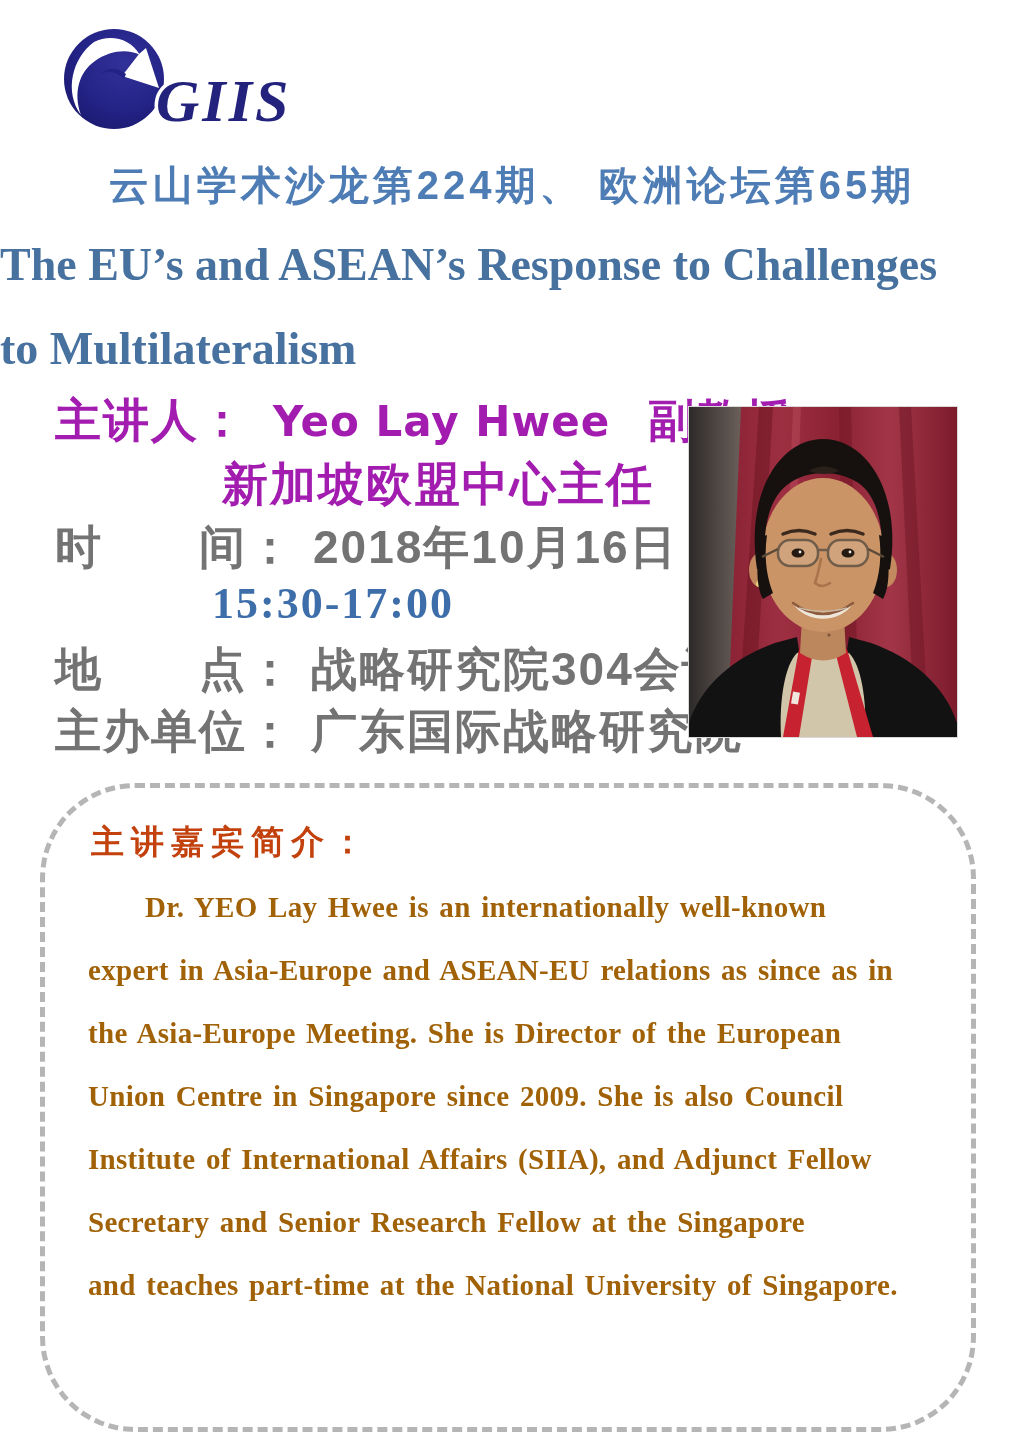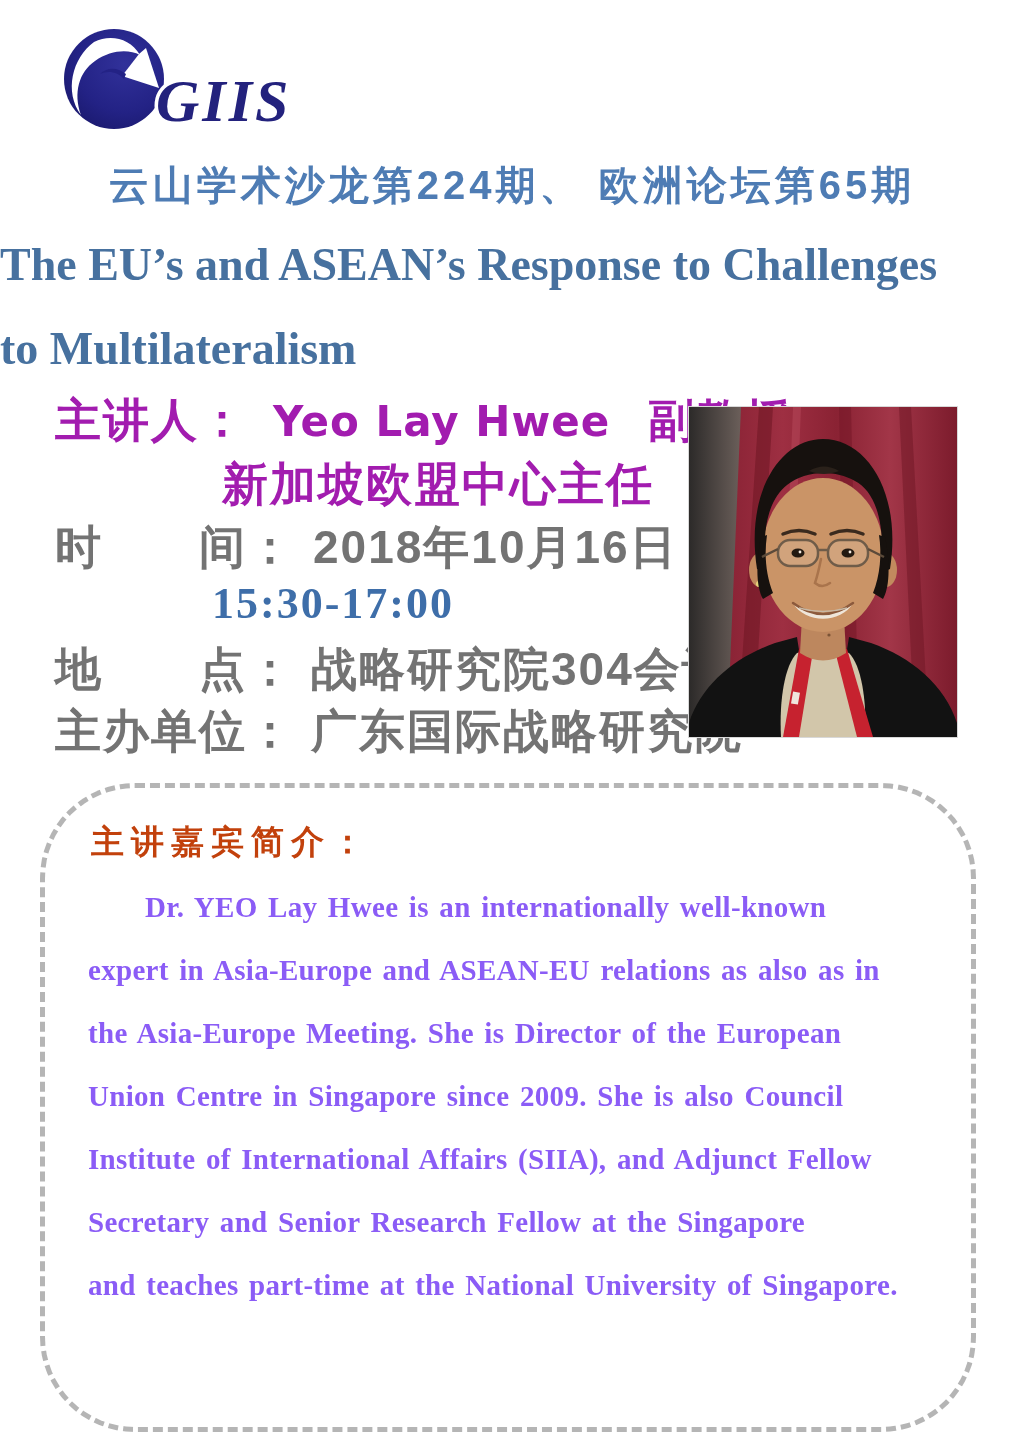--- a/index.html
+++ b/index.html
@@ -68,21 +68,21 @@
   .bio-header{
     position:absolute;left:46px;top:32px;
     font-family:"Liberation Sans", sans-serif;
     font-weight:bold;font-size:33px;letter-spacing:7px;
     color:#c2410c;white-space:nowrap;
   }
   .bio-text{position:absolute;left:43px;top:88px;width:880px;}
   .bio-line{
     font-family:"Liberation Serif", serif;
     font-weight:bold;font-size:29px;
-    color:#8b5cf6;line-height:63px;height:63px;
+    color:#a16207;line-height:63px;height:63px;
     white-space:nowrap;word-spacing:3px;letter-spacing:0.3px;
   }
   .bio-line.indent{padding-left:57px;}
 </style>
 </head>
 <body>
 
 <div class="poster">
 
   <div class="logo">
@@ -192,21 +192,21 @@
       <path d="M110,201 Q134,208 158,201" stroke="#c8b8a4" stroke-width="1.5" fill="none"></path>
 
       <circle cx="140" cy="228" r="1.6" fill="#7c5436"></circle>
     </svg>
   </div>
 
   <div class="bio-box">
     <div class="bio-header">主讲嘉宾简介：</div>
     <div class="bio-text">
       <div class="bio-line indent">Dr. YEO Lay Hwee is an internationally well-known</div>
-      <div class="bio-line">expert in Asia-Europe and ASEAN-EU relations as also as in</div>
+      <div class="bio-line">expert in Asia-Europe and ASEAN-EU relations as since as in</div>
       <div class="bio-line">the Asia-Europe Meeting. She is Director of the European</div>
       <div class="bio-line">Union Centre in Singapore since 2009. She is also Council</div>
       <div class="bio-line">Institute of International Affairs (SIIA), and Adjunct Fellow</div>
       <div class="bio-line">Secretary and Senior Research Fellow at the Singapore</div>
       <div class="bio-line">and teaches part-time at the National University of Singapore.</div>
     </div>
   </div>
 
 </div>
 

